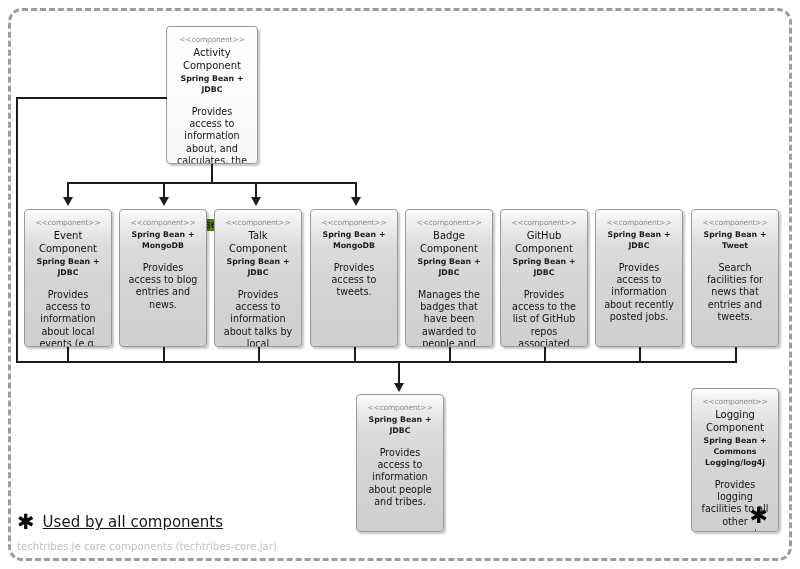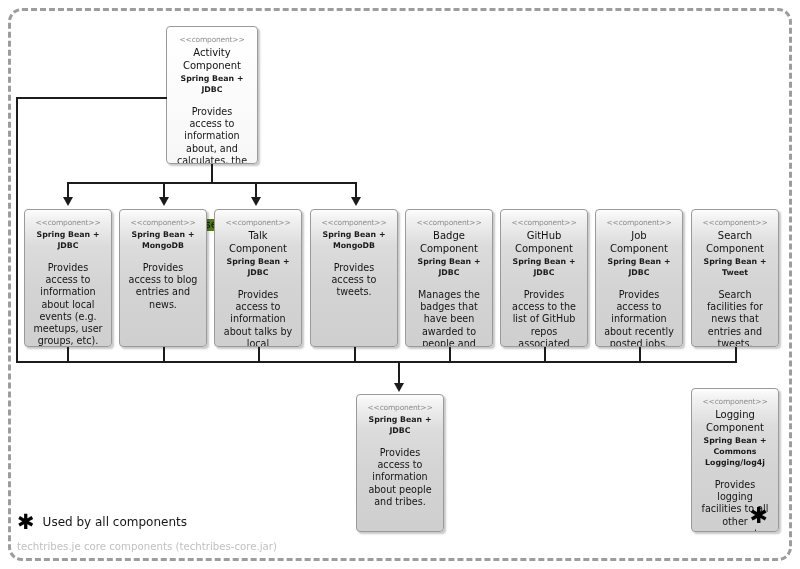--- a/index.html
+++ b/index.html
@@ -112,22 +112,23 @@
     align-items: center;
     gap: 8px;
   }
   .legend-star {
     font-size: 21px;
     font-weight: bold;
     line-height: 20px;
     color: #000;
   }
   .legend-text {
-    font-size: 12px;
+    font-size: 15px;
     color: #161616;
+    text-decoration: underline;
   }
   .footnote {
     position: absolute;
     font-size: 10.2px;
     color: #c0c0c0;
   }
 </style>
 </head>
 <body>
 
@@ -157,20 +158,21 @@
   <div class="arrowhead" style="left:251px; top:197px;"></div>
 
   <div class="line vline" style="left:355px; top:182px; height:17px;"></div>
   <div class="arrowhead" style="left:351px; top:197px;"></div>
 
   <div class="line hline" style="left:16px; top:97px; width:151px;"></div>
   <div class="line vline" style="left:16px; top:97px; height:265px;"></div>
 
   <div class="component" style="left:24px; top:209px; width:88px; height:138px;">
     <div class="stereotype">&lt;&lt;component&gt;&gt;</div>
+    <div class="cname">Event Component</div>
     <div class="tech">Spring Bean + JDBC</div>
     <div class="desc">Provides access to information about local events (e.g. meetups, user groups, etc).</div>
   </div>
 
   <div class="component" style="left:119px; top:209px; width:88px; height:138px;">
     <div class="stereotype">&lt;&lt;component&gt;&gt;</div>
     <div class="tech">Spring Bean + MongoDB</div>
     <div class="desc">Provides access to blog entries and news.</div>
   </div>
 
@@ -196,28 +198,26 @@
 
   <div class="component" style="left:500px; top:209px; width:88px; height:138px;">
     <div class="stereotype">&lt;&lt;component&gt;&gt;</div>
     <div class="cname">GitHub Component</div>
     <div class="tech">Spring Bean + JDBC</div>
     <div class="desc">Provides access to the list of GitHub repos associated with content sources.</div>
   </div>
 
   <div class="component" style="left:595px; top:209px; width:88px; height:138px;">
     <div class="stereotype">&lt;&lt;component&gt;&gt;</div>
-    <div class="cname">Job Component</div>
     <div class="tech">Spring Bean + JDBC</div>
     <div class="desc">Provides access to information about recently posted jobs.</div>
   </div>
 
   <div class="component" style="left:691px; top:209px; width:88px; height:138px;">
     <div class="stereotype">&lt;&lt;component&gt;&gt;</div>
-    <div class="cname">Search Component</div>
     <div class="tech">Spring Bean + Tweet</div>
     <div class="desc">Search facilities for news that entries and tweets.</div>
   </div>
 
   <div class="line vline" style="left:67px; top:347px; height:16px;"></div>
   <div class="line vline" style="left:163px; top:347px; height:16px;"></div>
   <div class="line vline" style="left:258px; top:347px; height:16px;"></div>
   <div class="line vline" style="left:354px; top:347px; height:16px;"></div>
   <div class="line vline" style="left:449px; top:347px; height:16px;"></div>
   <div class="line vline" style="left:544px; top:347px; height:16px;"></div>

